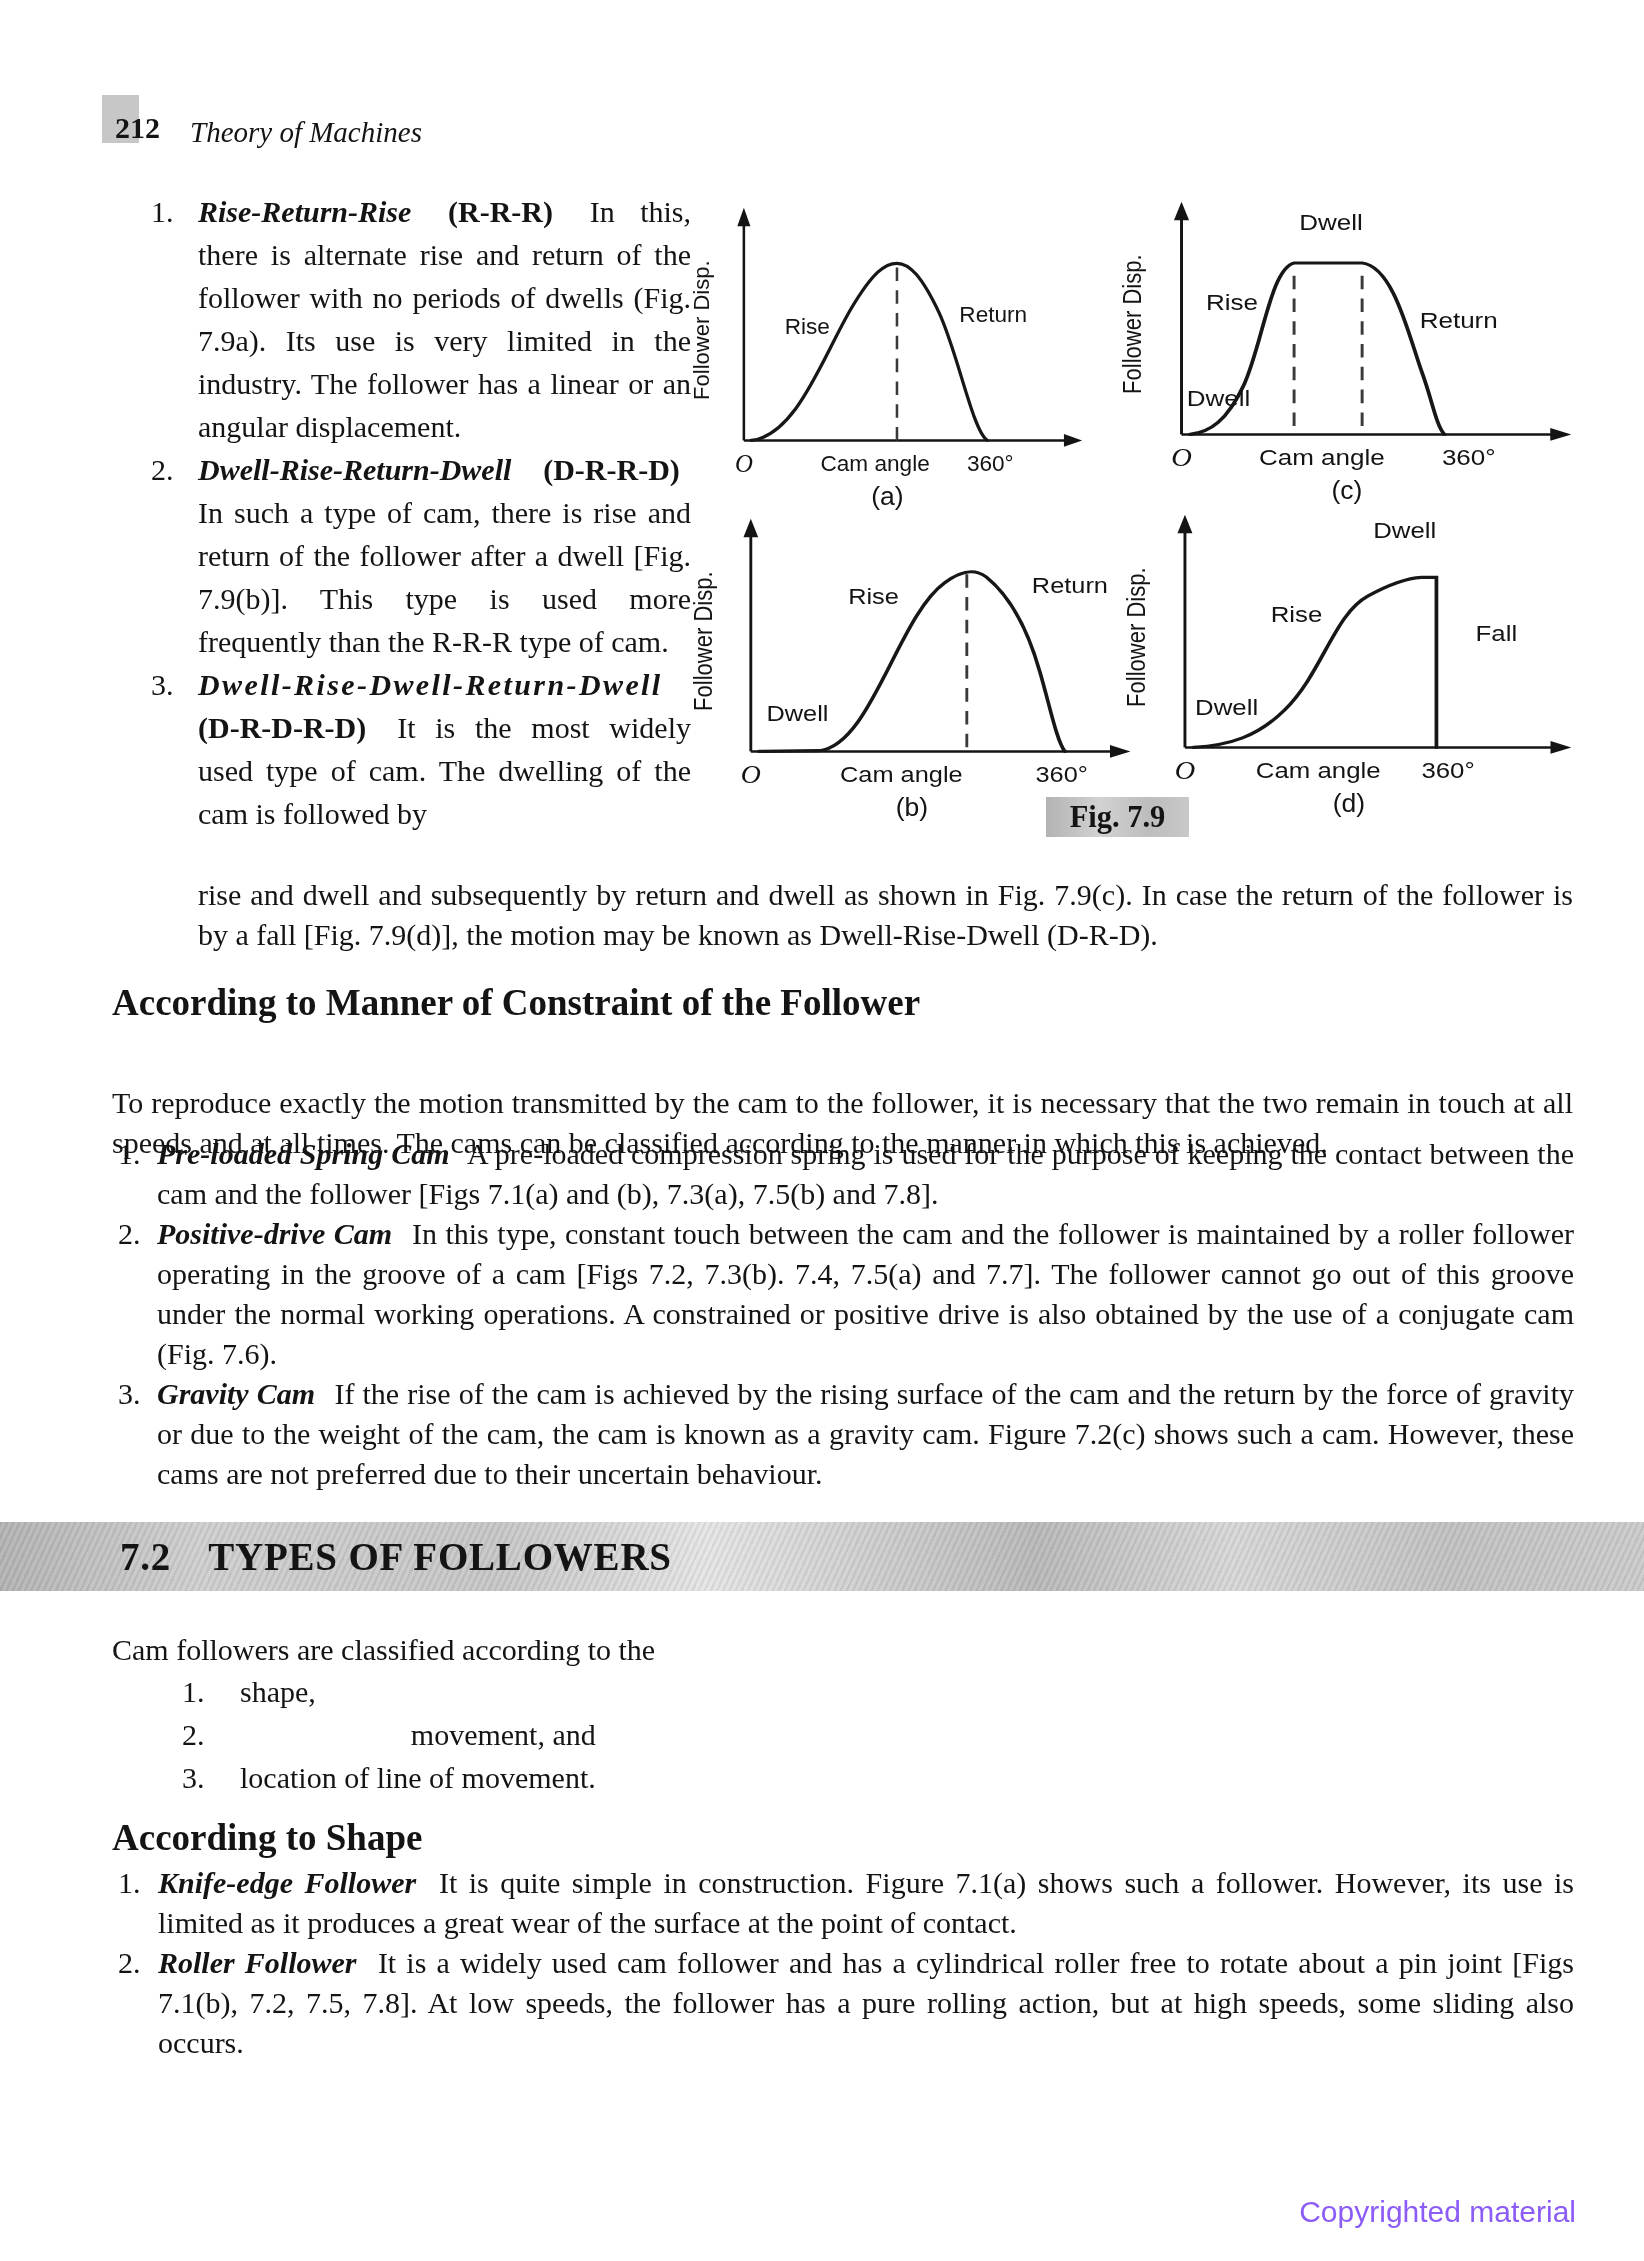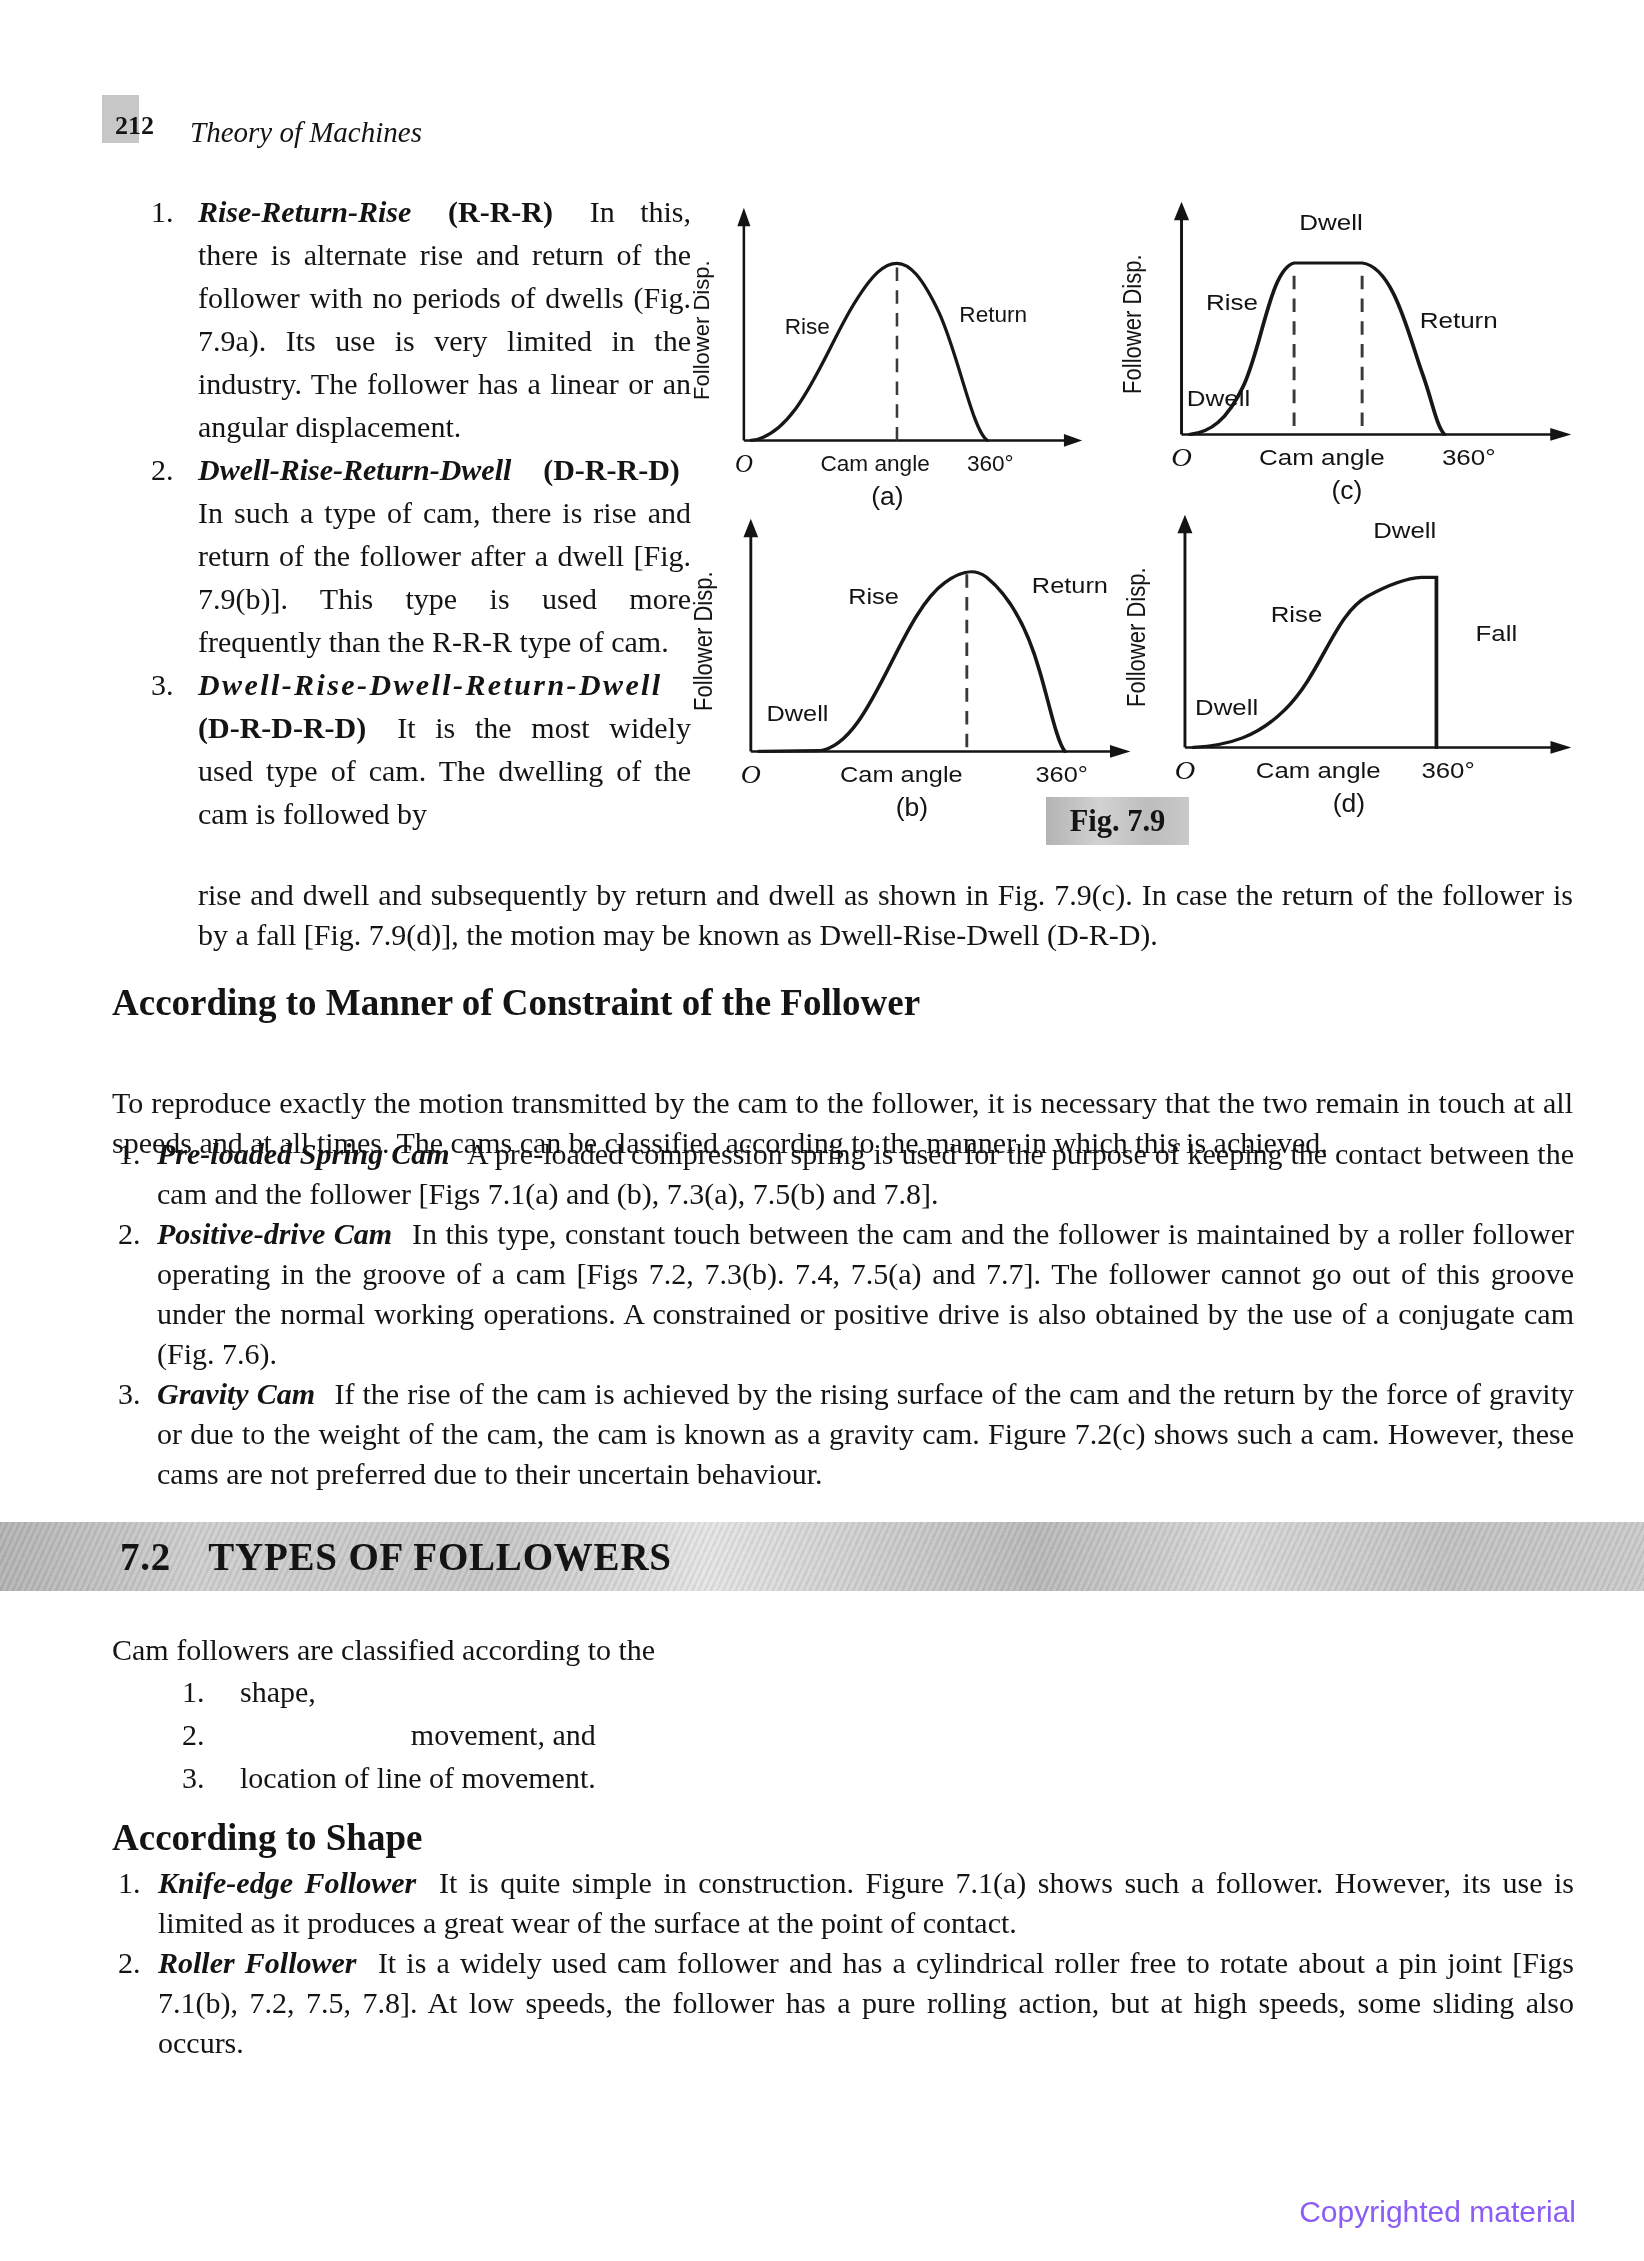--- a/index.html
+++ b/index.html
@@ -2,21 +2,21 @@
 <html style="font-size:13px"><head>
 <meta charset="utf-8">
 <style>
   html,body{margin:0;padding:0;background:#e8e8e8;}
   .page{position:relative;width:1645px;height:2261px;background:#ffffff;
         font-family:"Liberation Serif","DejaVu Serif",serif;color:#141414;overflow:hidden;}
   .abs{position:absolute;}
 
   
   .num-shade{position:absolute;left:0;top:0;width:37px;height:48px;background:#c7c7c7;}
-  .pagenum{position:absolute;left:13px;top:16px;font-size:26px;font-weight:bold;}
+  .pagenum{position:absolute;left:13px;top:16px;font-size:30px;font-weight:bold;}
   .runtitle{position:absolute;left:88px;top:21px;font-size:29px;font-style:italic;}
 
   
   .li{display:flex;}
   .li .n{flex:0 0 42px;}
   .li .c{flex:1;text-align:justify;}
   .term{font-weight:bold;font-style:italic;padding-right:11.2px;}
   .abbr{font-weight:bold;padding-right:11.2px;}
   .spread{letter-spacing:2.4px;}
 
@@ -31,21 +31,21 @@
   .chart svg{overflow:visible;display:block;}
   .axis{stroke:#141414;stroke-width:3.5;fill:none;}
   .arr{fill:#141414;stroke:none;}
   .curve{stroke:#171717;stroke-width:4.5;fill:none;stroke-linecap:round;}
   .dash{stroke:#3a3a3a;stroke-width:3.5;fill:none;stroke-dasharray:19 13;}
   svg text{font-family:"Liberation Sans","DejaVu Sans",sans-serif;font-size:31px;fill:#141414;}
   svg text.o{font-family:"Liberation Serif",serif;font-style:italic;font-size:34px;}
   .chart-caption{text-align:center;font-family:"Liberation Sans","DejaVu Sans",sans-serif;
                  font-size:26.5px;margin-top:4.8px;}
 
-  .figbox{left:1046px;top:797px;width:143px;height:48px;display:flex;align-items:center;justify-content:center;
+  .figbox{left:1046px;top:797px;width:143px;height:40px;display:flex;align-items:center;justify-content:center;
           background:linear-gradient(90deg,#b3b3b3,#d2d2d2 38%,#bdbdbd 72%,#c9c9c9);
           font-size:30.5px;font-weight:bold;}
 
   .h2{font-size:37px;font-weight:bold;}
 
   .clist{font-size:30px;line-height:40px;}
   .clist .li .n{flex-basis:39px;}
 
   
   .banner{left:0;top:1522px;width:1645px;height:69px;

